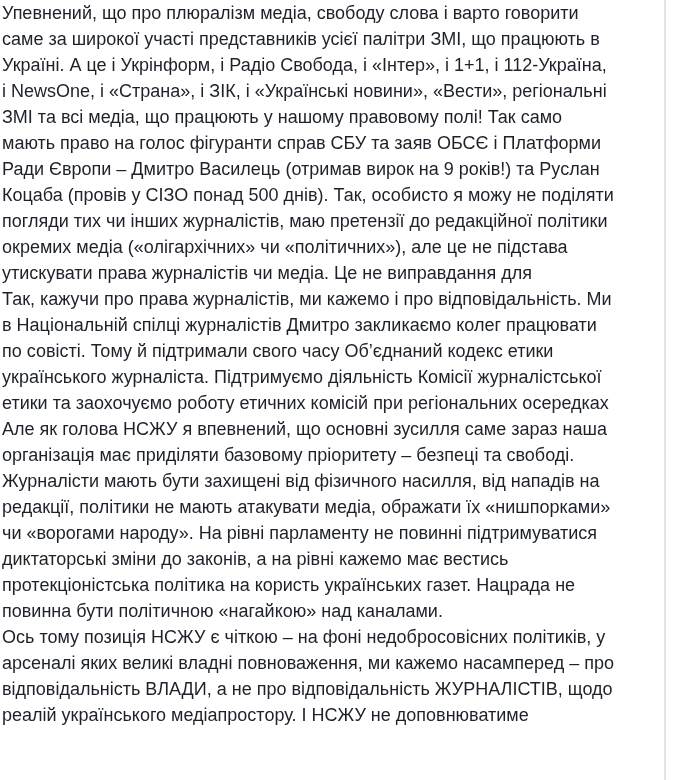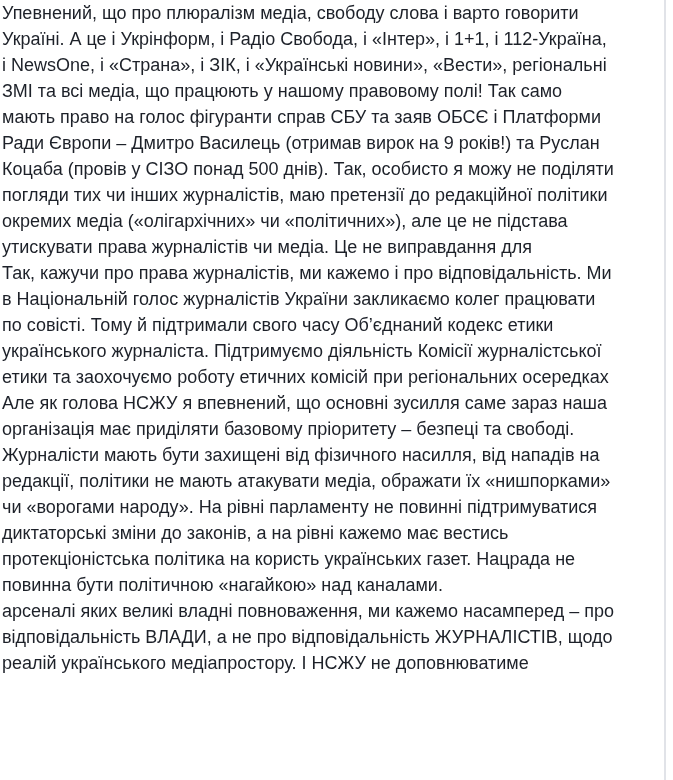--- a/index.html
+++ b/index.html
@@ -42,47 +42,49 @@
     background: #e1e3e8;
   }
 </style>
 </head>
 <body>
 
 <div class="screen">
   <div class="post-text">
     <div class="paragraph">
         <div class="text-line">Упевнений, що про плюралізм медіа, свободу слова і варто говорити</div>
+        <div class="text-line">саме за широкої участі представників усієї палітри ЗМІ, що працюють в</div>
         <div class="text-line">Україні. А це і Укрінформ, і Радіо Свобода, і «Інтер», і 1+1, і 112-Україна,</div>
         <div class="text-line">і NewsOne, і «Страна», і ЗІК, і «Українські новини», «Вести», регіональні</div>
         <div class="text-line">ЗМІ та всі медіа, що працюють у нашому правовому полі! Так само</div>
         <div class="text-line">мають право на голос фігуранти справ СБУ та заяв ОБСЄ і Платформи</div>
         <div class="text-line">Ради Європи – Дмитро Василець (отримав вирок на 9 років!) та Руслан</div>
         <div class="text-line">Коцаба (провів у СІЗО понад 500 днів). Так, особисто я можу не поділяти</div>
         <div class="text-line">погляди тих чи інших журналістів, маю претензії до редакційної політики</div>
         <div class="text-line">окремих медіа («олігархічних» чи «політичних»), але це не підстава</div>
         <div class="text-line">утискувати права журналістів чи медіа. Це не виправдання для</div>
       </div>
     <div class="paragraph">
         <div class="text-line">Так, кажучи про права журналістів, ми кажемо і про відповідальність. Ми</div>
-        <div class="text-line">в Національній голос журналістів України закликаємо колег працювати</div>
+        <div class="text-line">в Національній спілці журналістів Дмитро закликаємо колег працювати</div>
         <div class="text-line">по совісті. Тому й підтримали свого часу Об’єднаний кодекс етики</div>
         <div class="text-line">українського журналіста. Підтримуємо діяльність Комісії журналістської</div>
         <div class="text-line">етики та заохочуємо роботу етичних комісій при регіональних осередках</div>
       </div>
     <div class="paragraph">
         <div class="text-line">Але як голова НСЖУ я впевнений, що основні зусилля саме зараз наша</div>
         <div class="text-line">організація має приділяти базовому пріоритету – безпеці та свободі.</div>
         <div class="text-line">Журналісти мають бути захищені від фізичного насилля, від нападів на</div>
         <div class="text-line">редакції, політики не мають атакувати медіа, ображати їх «нишпорками»</div>
         <div class="text-line">чи «ворогами народу». На рівні парламенту не повинні підтримуватися</div>
         <div class="text-line">диктаторські зміни до законів, а на рівні кажемо має вестись</div>
         <div class="text-line">протекціоністська політика на користь українських газет. Нацрада не</div>
         <div class="text-line">повинна бути політичною «нагайкою» над каналами.</div>
       </div>
     <div class="paragraph">
+        <div class="text-line">Ось тому позиція НСЖУ є чіткою – на фоні недобросовісних політиків, у</div>
         <div class="text-line">арсеналі яких великі владні повноваження, ми кажемо насамперед – про</div>
         <div class="text-line">відповідальність ВЛАДИ, а не про відповідальність ЖУРНАЛІСТІВ, щодо</div>
         <div class="text-line">реалій українського медіапростору. І НСЖУ не доповнюватиме</div>
       </div>
   </div>
   <div class="right-divider"></div>
 </div>
 
 </body></html>

